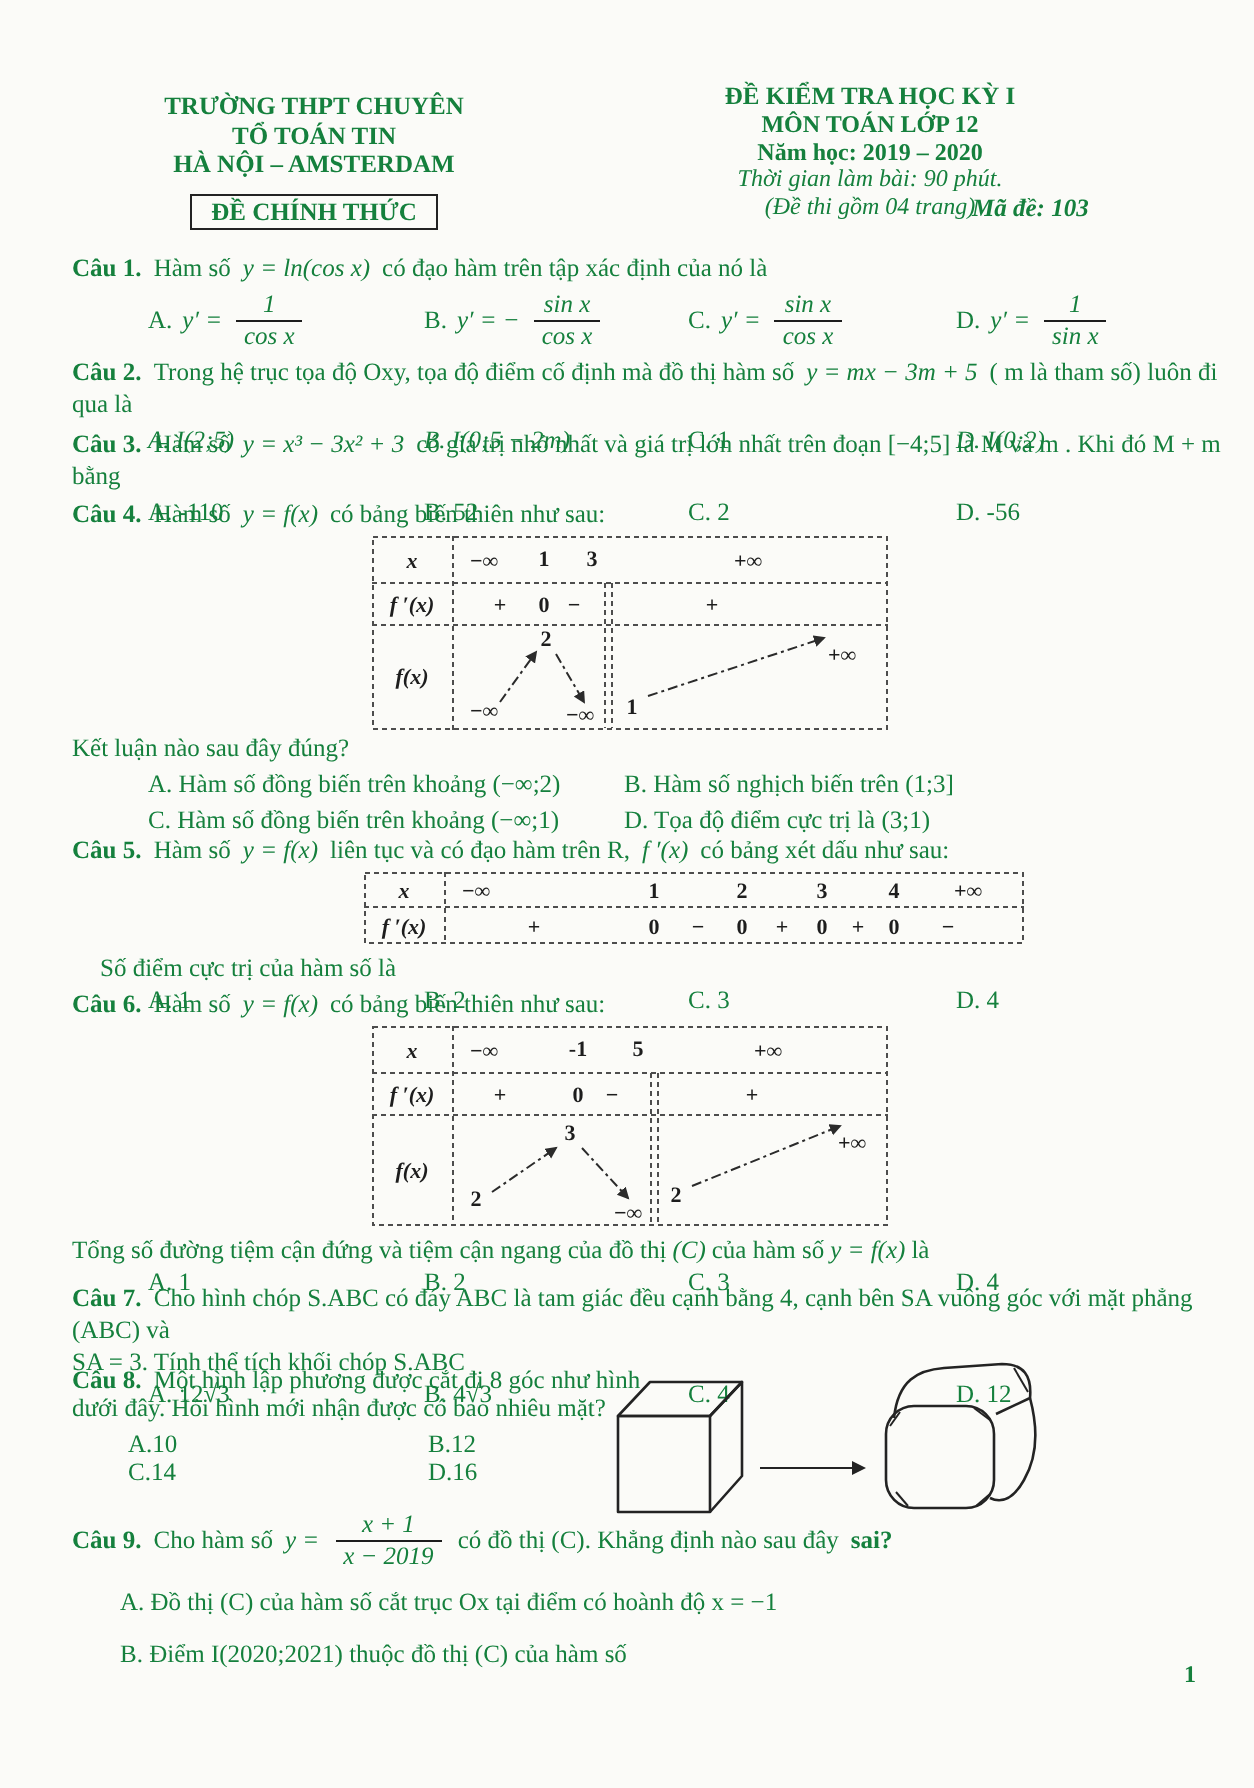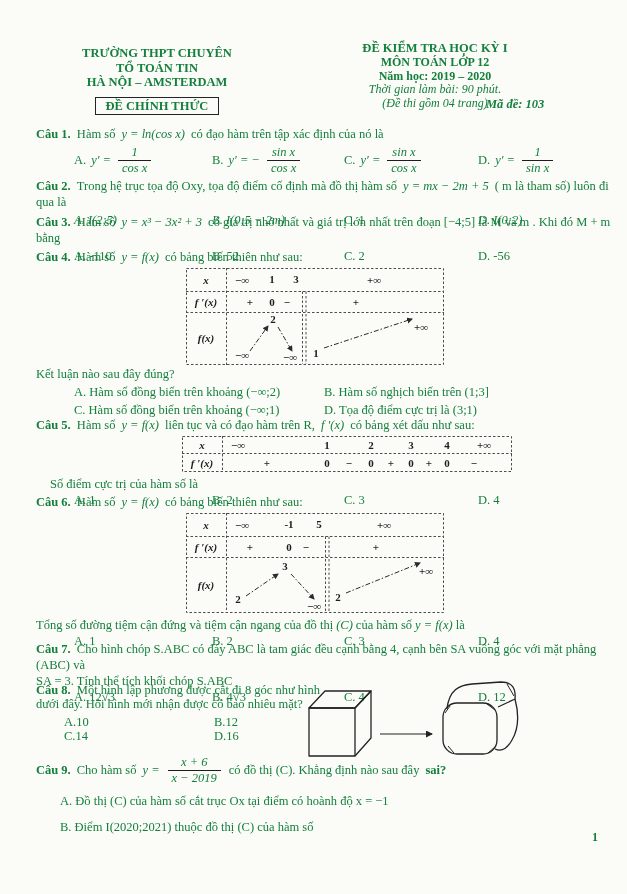--- a/index.html
+++ b/index.html
@@ -7,21 +7,21 @@
         font-family:"Liberation Serif", serif;color:#15803d;font-size:12.5px;
         overflow:hidden;margin:0 auto;}
   .abs{position:absolute;}
   .b{font-weight:bold;}
   .i{font-style:italic;}
   .qline{line-height:16px;}
   .qline .sp{margin:0 3px;}
   .opts{position:relative;height:17px;margin-top:3px;}
   .opt{position:absolute;top:0;white-space:nowrap;}
   .o1{left:38px}.o2{left:176px}.o3{left:308px}.o4{left:442px}
-  .kq1{left:38px}.kq2{left:288px}
+  .kq1{left:38px}.kq2{left:276px}
   .fopt{display:flex;align-items:center;gap:5px;}
   .frac{display:inline-block;vertical-align:middle;text-align:center;line-height:13px;margin:0 2px;font-style:italic;}
   .frac .fn{display:block;padding:0 4px 1px;border-bottom:1px solid #1d1d1d;}
   .frac .fd{display:block;padding:1px 4px 0;}
   .hdr-left{left:52px;top:46px;width:210px;font-weight:bold;font-size:12.5px;line-height:14.5px;text-align:center;}
   .stamp{display:inline-block;border:1.4px solid #232323;padding:1px 10px;margin-top:7px;font-weight:bold;}
   .hdr-right{left:320px;top:42px;width:230px;text-align:center;font-size:12px;line-height:13.8px;}
   .ma-de{left:486px;top:97px;font-weight:bold;font-style:italic;font-size:12.5px;}
   .pagenum{left:592px;top:830px;font-weight:bold;font-size:12px;}
   svg{display:block;}
@@ -98,21 +98,21 @@
               <span class="fd">sin x</span>
             </span>
       </span>
         </span>
     </div>
   </div>
 
   <div class="abs" style="left:36px;top:178px;width:578px;">
     <div class="qline">
       <span class="b">Câu 2.</span>
-      <span class="sp">Trong hệ trục tọa độ Oxy, tọa độ điểm cố định mà đồ thị hàm số</span><span class="i sp">y = mx − 2m + 5</span><span class="sp">( m là tham số) luôn đi qua là</span>
+      <span class="sp">Trong hệ trục tọa độ Oxy, tọa độ điểm cố định mà đồ thị hàm số</span><span class="i sp">y = mx − 3m + 5</span><span class="sp">( m là tham số) luôn đi qua là</span>
     </div>
     <div class="opts">
       <span class="opt o1 i">A.  I(2;5)</span>
       <span class="opt o2 i">B.  I(0;5 − 2m)</span>
       <span class="opt o3">C.  1</span>
       <span class="opt o4 i">D.  I(0;2)</span>
     </div>
   </div>
 
   <div class="abs" style="left:36px;top:214px;width:578px;">
@@ -315,21 +315,21 @@
     <path class="thin" d="M11 70 L17 77"></path>
     <path class="thin" d="M70 8 L77 20"></path>
   </svg>
 
   <div class="abs" style="left:36px;top:756px;width:578px;">
     <div class="fopt" style="gap:6px;">
       <span class="b">Câu 9.</span>
       <span>Cho hàm số</span>
       <span class="i">y =</span>
       <span class="frac">
-          <span class="fn">x + 6</span>
+          <span class="fn">x + 1</span>
           <span class="fd">x − 2019</span>
         </span>
       <span>có đồ thị (C). Khẳng định nào sau đây</span>
       <span class="b">sai?</span>
     </div>
     <div class="qline" style="margin-top:8px;padding-left:24px;">A.   Đồ thị (C) của hàm số cắt trục Ox tại điểm có hoành độ  x = −1</div>
     <div class="qline" style="margin-top:10px;padding-left:24px;">B.   Điểm  I(2020;2021)  thuộc đồ thị (C) của hàm số</div>
   </div>
 
   <div class="abs pagenum">1</div>

